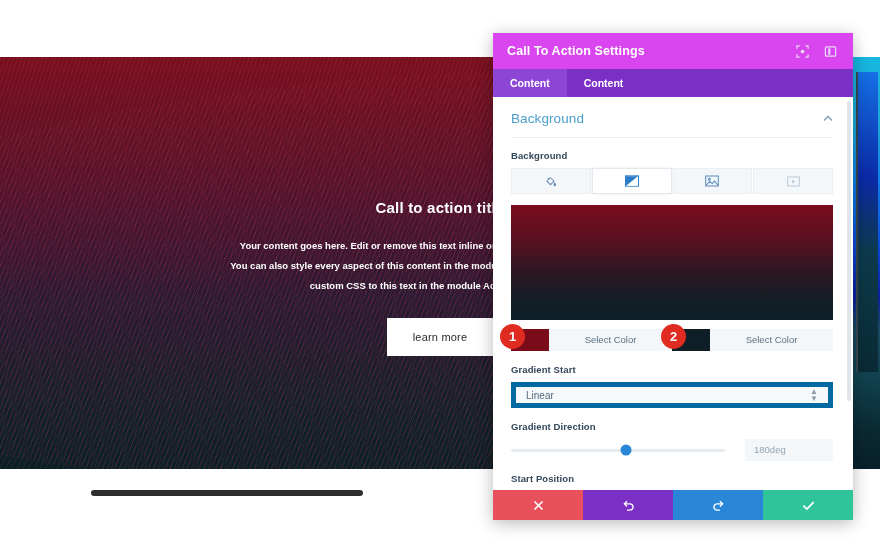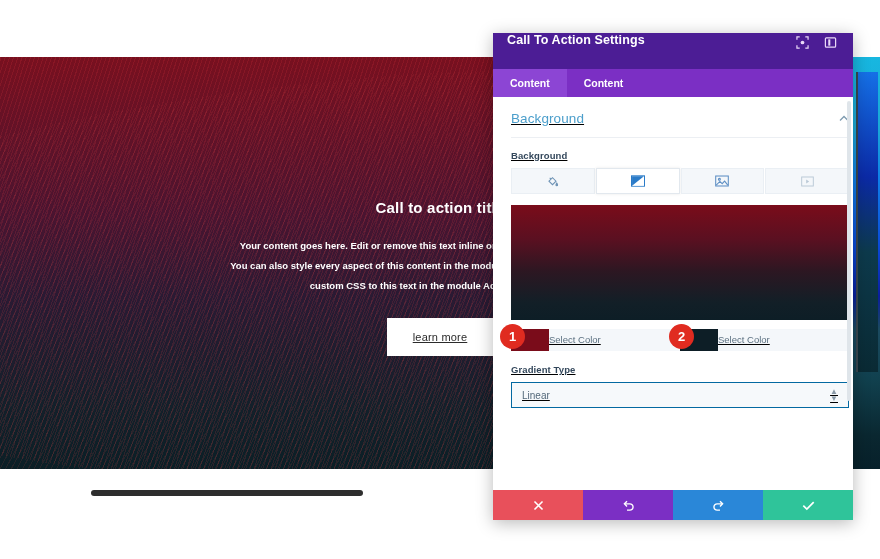--- a/index.html
+++ b/index.html
@@ -71,21 +71,20 @@
   }
   .cta-btn {
     display: inline-block;
     background: #ffffff;
     color: #2b2b2b;
     font-size: 11px;
     padding: 13px 26px;
     border: none;
     cursor: pointer;
     letter-spacing: .2px;
-    text-decoration: underline;
   }
 
   
   .right-strip {
     position: absolute;
     right: 0; top: 57px;
     width: 28px; height: 412px;
     background: linear-gradient(180deg,
       #17b7e0 0%, #1aa9d6 17%, #0f7ee8 30%, #0a49d8 46%,
       #0a1f9e 58%, #1b4a60 66%, #11414f 78%, #0a2730 92%, #07202a 100%);
@@ -122,22 +121,22 @@
     left: 493px; top: 33px;
     width: 360px; height: 487px;
     background: #ffffff;
     box-shadow: 0 3px 16px rgba(0,0,0,.28);
     z-index: 20;
     display: flex; flex-direction: column;
     overflow: hidden;
   }
   .modal-header {
     height: 36px;
-    background: #4c1d95;
-    display: flex; 
+    background: #d946ef;
+    display: flex; align-items: center;
     padding: 0 14px;
     flex: none;
   }
   .modal-title {
     color: #ffffff;
     font-size: 12.5px;
     font-weight: bold;
     flex: 1;
     letter-spacing: .1px;
   }
@@ -169,23 +168,22 @@
 
   .modal-body {
     flex: 1;
     overflow: hidden;
     position: relative;
     background: #ffffff;
     padding: 0 0 0 0;
   }
   .body-scroll {
     position: absolute; inset: 0;
-    padding: 14px 4px 10px 18px;
+    padding: 14px 20px 10px 18px;
     overflow: hidden;
-    text-decoration: underline;
   }
 
   .section-head {
     display: flex; align-items: center;
     justify-content: space-between;
     padding-bottom: 11px;
     border-bottom: 1px solid #eceff3;
     margin-bottom: 12px;
     cursor: pointer;
   }
@@ -242,21 +240,21 @@
     height: 22px;
     position: relative;
   }
   .swatch {
     width: 38px; height: 22px;
     cursor: pointer;
     flex: none;
   }
   .sc-label {
     flex: 1;
-    text-align: left;
+    text-align: center;
     background: #f4f7fa;
     height: 22px;
     line-height: 22px;
     color: #5b7080;
     font-size: 9.5px;
     cursor: pointer;
   }
   .badge {
     position: absolute;
     left: -11px; top: -5px;
@@ -267,21 +265,21 @@
     font-size: 13px;
     font-weight: bold;
     display: flex; align-items: center; justify-content: center;
     z-index: 9;
   }
 
   
   .select-box {
     height: 26px;
     background: #f6f9fb;
-    border: 1px solid #0369a1;
+    border: 5px solid #0369a1;
     display: flex; align-items: center;
     padding: 0 10px;
     margin-bottom: 13px;
     cursor: pointer;
   }
   .select-value { flex: 1; color: #53687a; font-size: 10px; }
   .select-arrows { color: #8a9aa8; font-size: 8px; line-height: .9; text-align: center; }
 
   
   .slider-group { margin-bottom: 12px; }
@@ -462,27 +460,41 @@
             <div class="swatch" style="background:#7a0c1a;"></div>
             <div class="sc-label">Select Color</div>
           </div>
           <div class="color-cell">
             <div class="badge">2</div>
             <div class="swatch" style="background:#0d1e26;"></div>
             <div class="sc-label">Select Color</div>
           </div>
         </div>
 
-        <div class="field-label">Gradient Type</div>
+        <div class="field-label">Gradient Start</div>
         <div class="select-box">
           <div class="select-value">Linear</div>
           <div class="select-arrows">▲<br>▼</div>
         </div>
 
-
+        <div class="slider-group">
+          <div class="field-label">Gradient Direction</div>
+          <div class="slider-row">
+            <div class="slider-wrap">
+              <div class="slider-track"></div>
+              <div class="slider-knob" style="left:49%;"></div>
+            </div>
+            <div class="slider-val">180deg</div>
+          </div>
+        </div>
+
+        <div class="slider-group">
+          <div class="field-label">Start Position</div>
+
+        </div>
 
       </div>
     </div>
 
     <div class="modal-footer">
       <div class="act act-close">
         <span>
           <svg width="11" height="11" viewBox="0 0 12 12" stroke="#ffffff" stroke-width="1.7" fill="none">
             <path d="M1.6 1.6l8.8 8.8M10.4 1.6l-8.8 8.8"></path>
           </svg>

